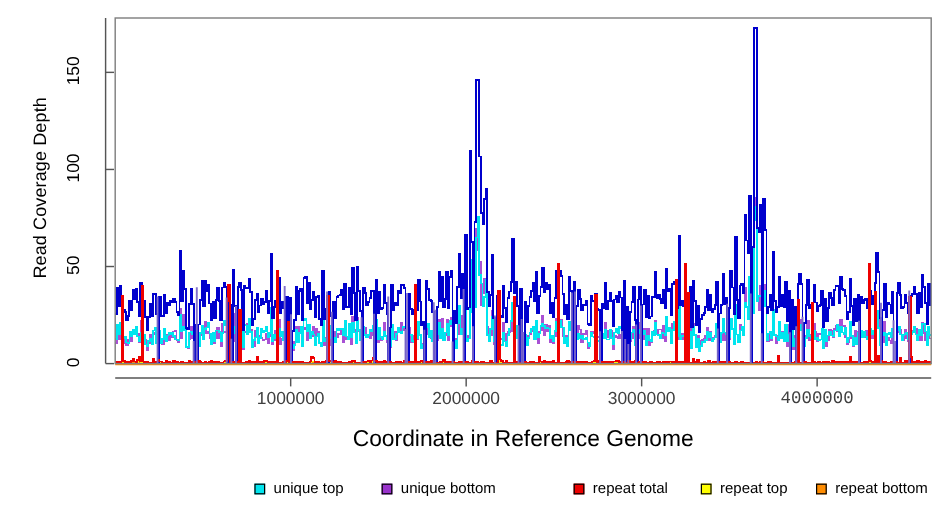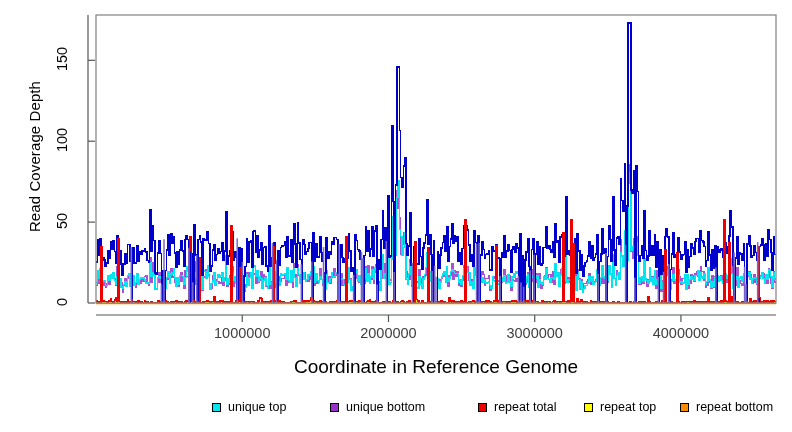--- a/index.html
+++ b/index.html
@@ -138,29 +138,29 @@
   <div id="ytick-labels">
       <div class="ytick-label" style="width: 44px; left: 40px; top: 294px;">0</div>
       <div class="ytick-label" style="width: 44px; left: 40px; top: 213.101px;">50</div>
       <div class="ytick-label" style="width: 44px; left: 40px; top: 132.202px;">100</div>
       <div class="ytick-label" style="width: 44px; left: 40px; top: 51.3034px;">150</div>
     </div>
   <div id="xtick-labels">
       <div class="xtick-label" style="width: 120px; left: 182.237px; top: 325px;">1000000</div>
       <div class="xtick-label" style="width: 120px; left: 328.473px; top: 325px;">2000000</div>
       <div class="xtick-label" style="width: 120px; left: 474.71px; top: 325px;">3000000</div>
-      <div class="xtick-label" style="width: 120px; left: 620.946px; top: 325px;">4000000</div>
+      <div class="xtick-label" style="width: 120px; left: 620.946px; top: 325px; font-family: Liberation Mono, monospace;">4000000</div>
     </div>
 
   <div id="legend">
       <div class="legend-item" style="left: 212px;">
         <span class="legend-swatch" style="background: rgb(0, 229, 238);"></span>
         <span>unique top</span>
       </div>
-      <div class="legend-item" style="left: 330px;">
+      <div class="legend-item" style="left: 318px;">
         <span class="legend-swatch" style="background: rgb(153, 50, 204);"></span>
         <span>unique bottom</span>
       </div>
       <div class="legend-item" style="left: 478px; text-align: right;">
         <span class="legend-swatch" style="background: rgb(238, 0, 0);"></span>
         <span>repeat total</span>
       </div>
       <div class="legend-item" style="left: 584px;">
         <span class="legend-swatch" style="background: rgb(255, 255, 0);"></span>
         <span>repeat top</span>

